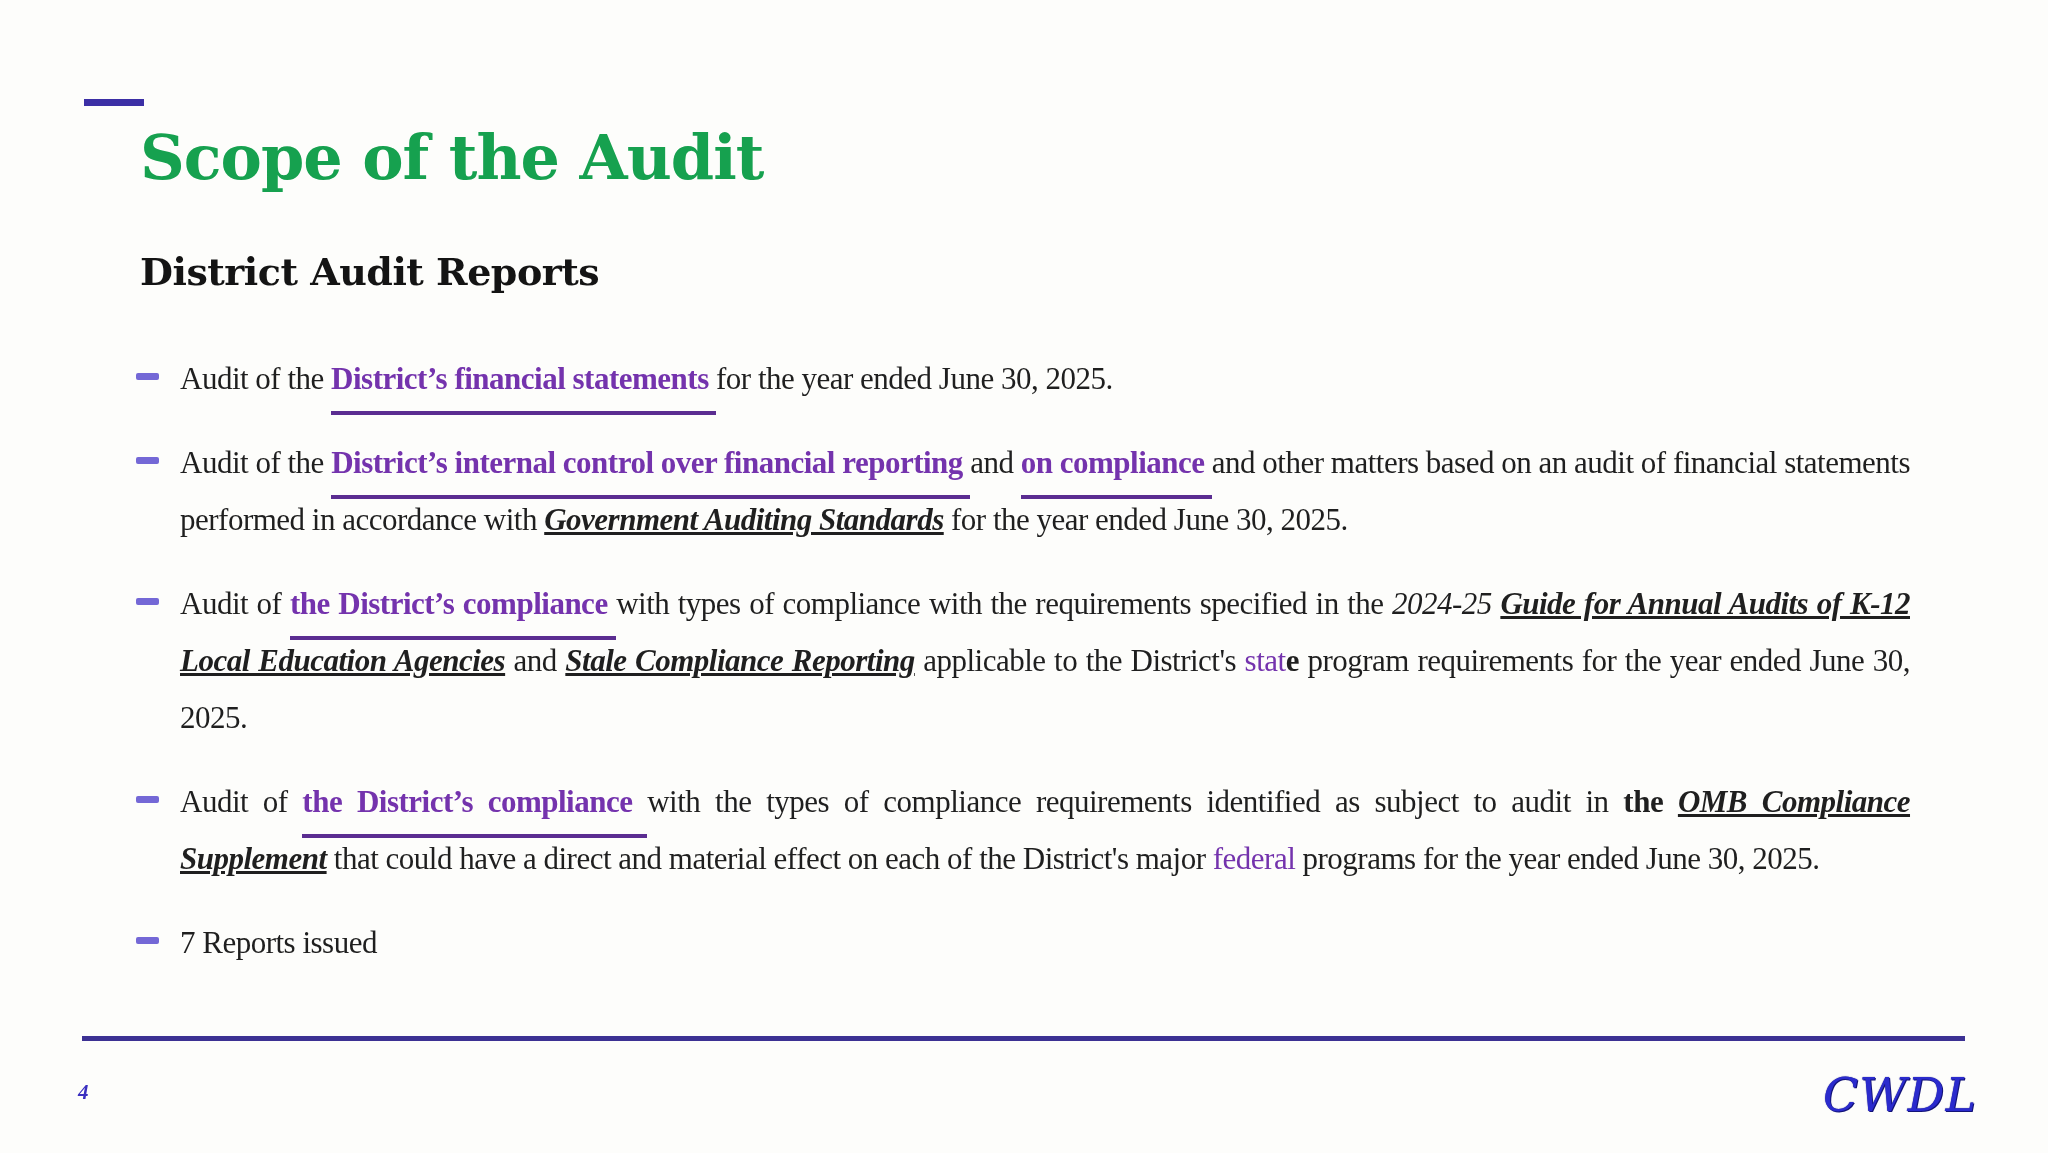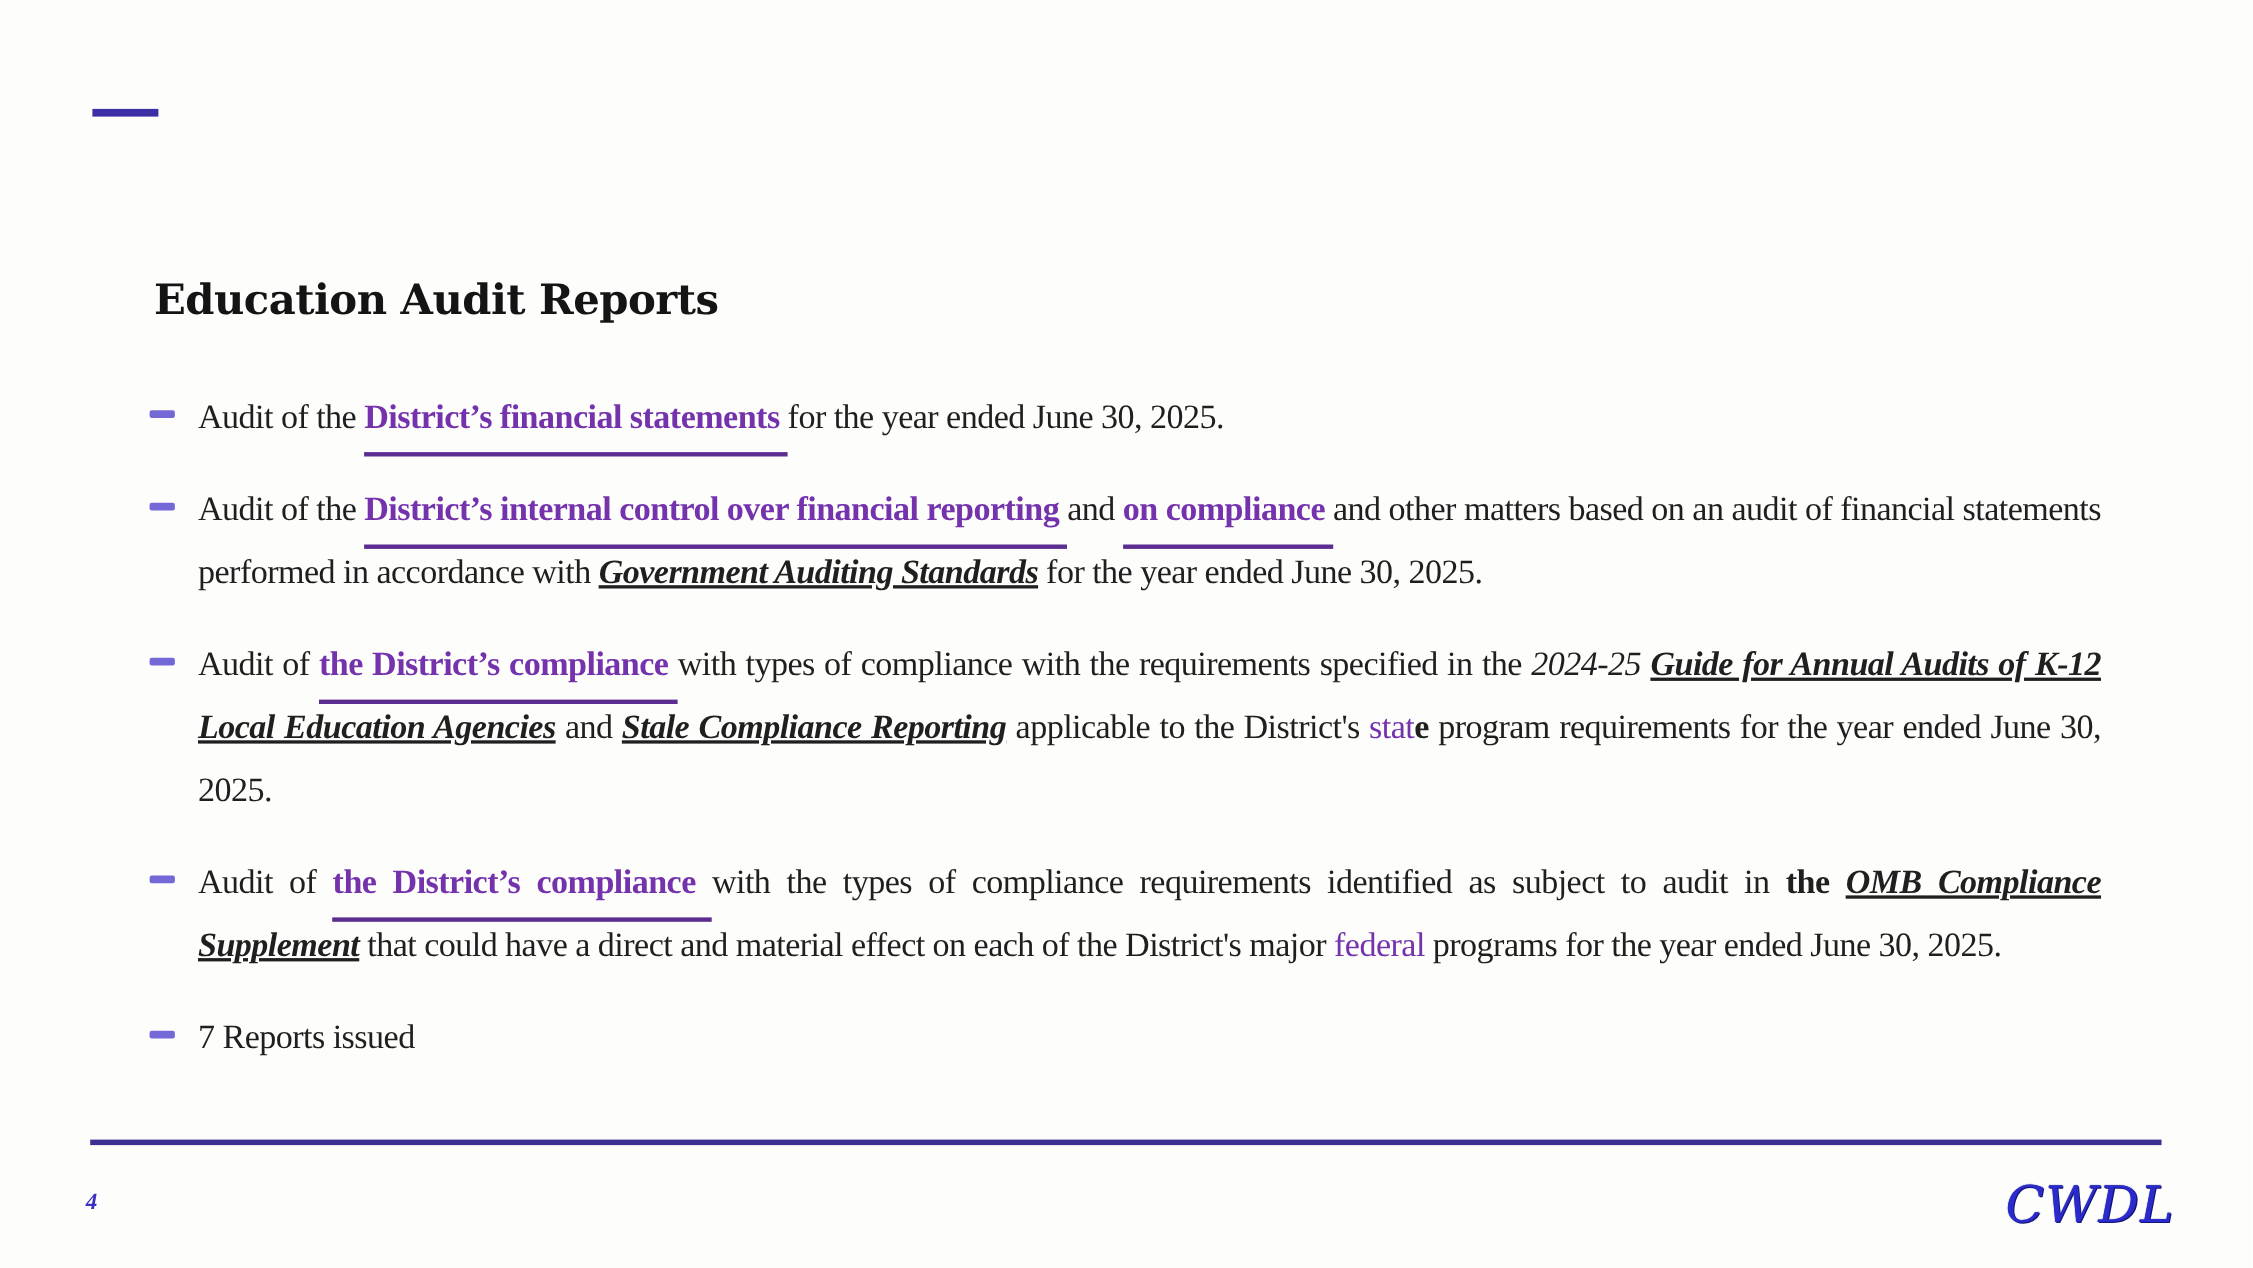--- a/index.html
+++ b/index.html
@@ -86,22 +86,23 @@
     color:var(--logo-blue);
     text-shadow:0 0 1px #141478, 1px 1px 0 #141478;
   }
 </style>
 </head>
 <body>
 
 <div class="slide">
   <div class="accent-dash"></div>
 
+  <h1 class="title">Scope of the Audit</h1>
 
-  <h2 class="subtitle">Education Audit Reports</h2>
+  <h2 class="subtitle">District Audit Reports</h2>
 
   <div class="bullets">
     <div class="bullet">
       <span class="bdash"></span>
       <div class="btext"><span>Audit of the </span><span class="seg-lnk">District’s financial statements </span><span>for the year ended June 30, 2025.</span></div>
     </div>
     <div class="bullet">
       <span class="bdash"></span>
       <div class="btext"><span>Audit of the </span><span class="seg-lnk">District’s internal control over financial reporting </span><span>and </span><span class="seg-lnk">on compliance </span><span>and other matters based on an audit of financial statements performed in accordance with </span><span class="seg-bi">Government Auditing Standards</span><span> for the year ended June 30, 2025.</span></div>
     </div>

